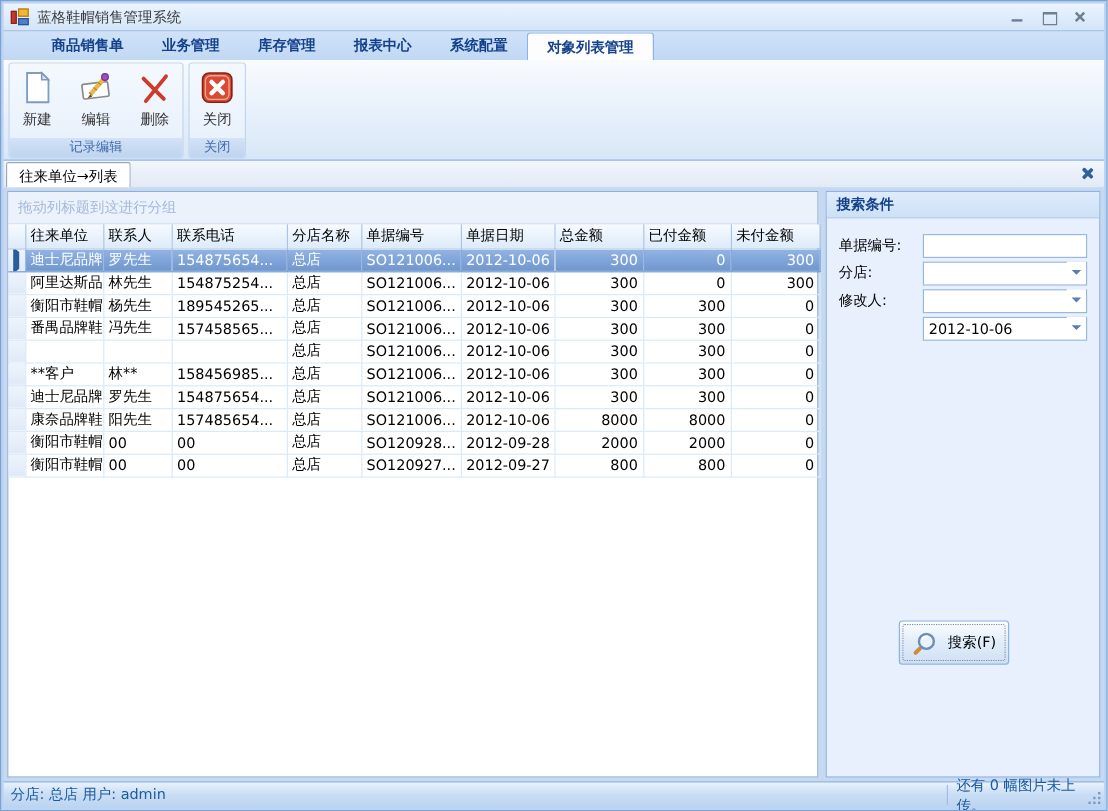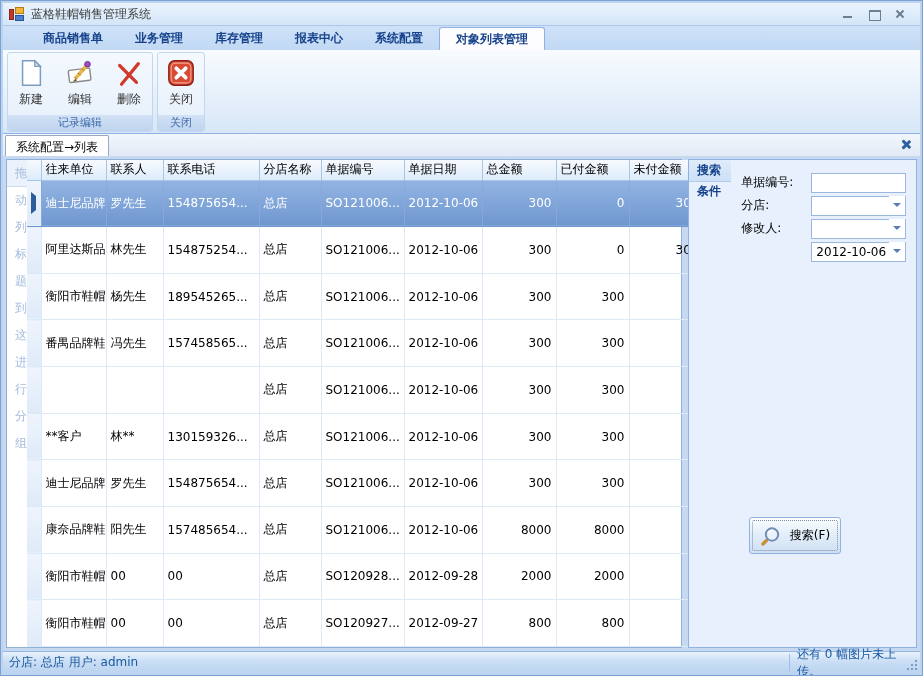--- a/index.html
+++ b/index.html
@@ -46,36 +46,36 @@
   .doc-tabstrip { height:22px; flex:0 0 22px; background:linear-gradient(#f2f6fc,#e2eaf6);
     display:flex; align-items:flex-end; padding-left:2px; position:relative; }
   .doc-tab { background:#fff; border:1px solid #9aa9c0; border-bottom:none; border-radius:2px 2px 0 0;
     font-size:12px; color:#000; padding:3px 10px 3px 10px; height:21px; }
   .doc-close { position:absolute; right:8px; top:4px; width:12px; height:12px; cursor:default; }
   .doc-close::before,.doc-close::after { content:""; position:absolute; left:5px; top:1px; width:2.5px; height:11px;
     background:#2f5f9e; border-radius:1px;}
   .doc-close::before { transform:rotate(45deg);} .doc-close::after { transform:rotate(-45deg);}
   
   .content { flex:1; display:flex; padding:3px; gap:6px; background:#c6d9f1; min-height:0; }
-  .grid-panel { width:676px; flex:0 0 676px; background:#fff; border:1px solid #8fb0d8; display:flex; flex-direction:row; }
+  .grid-panel { width:676px; flex:0 0 676px; background:#fff; border:1px solid #8fb0d8; display:flex; flex-direction:column; }
   .group-hint { height:27px; background:#ebf2fc; color:#a3b9da; font-size:12px; line-height:27px;
     padding-left:8px; border-bottom:1px solid #cfdef2; }
   table.grid { border-collapse:collapse; table-layout:fixed; width:676px; font-size:12px; }
   table.grid th { background:linear-gradient(#f7fafe,#dcebfa); border-right:1px solid #a8c5e3; border-bottom:1px solid #a8c5e3;
     font-weight:normal; color:#000; height:20px; text-align:left; padding:0 4px; overflow:hidden; white-space:nowrap;}
   table.grid td { border-right:1px solid #dce9f7; border-bottom:1px solid #dce9f7; height:19px;
     padding:0 4px; overflow:hidden; white-space:nowrap; color:#000; }
   td.rowhead, th.rowhead { background:linear-gradient(#eef4fc,#dfeaf8); border-right:1px solid #a8c5e3; border-bottom:1px solid #b7cfe9; padding:0;}
   td.num { text-align:right; padding-right:6px; }
   tr.selected td { background:linear-gradient(#93b4e3,#6f97cf); color:#fff; border-right-color:#86a9d9; border-bottom-color:#6f97cf;}
   tr.selected td.rowhead { background:linear-gradient(#eef4fc,#dfeaf8); }
   .row-arrow { width:0; height:0; border-left:5px solid #2c5d9b; border-top:4px solid transparent;
     border-bottom:4px solid transparent; margin:0 auto; }
   
-  .search-panel { flex:1; background:#e7f0fc; border:1px solid #8db2e3; display:flex; flex-direction:row; position:relative;}
+  .search-panel { flex:1; background:#e7f0fc; border:1px solid #8db2e3; display:flex; flex-direction:column; position:relative;}
   .sp-header { height:22px; background:linear-gradient(#dfecfb,#cde0f6); border-bottom:1px solid #b3cceb;
     color:#15428b; font-weight:bold; font-size:12px; line-height:21px; padding-left:8px; }
   .sp-fields { padding:12px 10px 0 10px; }
   .sp-row { display:flex; align-items:center; height:20px; margin-bottom:3px; }
   .sp-label { width:70px; flex:0 0 70px; font-size:12px; color:#000; }
   .sp-control { flex:1; position:relative; height:20px; }
   .sp-control input { width:100%; height:20px; border:1px solid #9ab8dd; font-size:12px; padding:0 4px;
     font-family:"DejaVu Sans","Liberation Sans",sans-serif; color:#000; background:#fff; outline:none; }
   .combo-arrow { position:absolute; right:1px; top:1px; width:16px; height:18px; background:#fff;
     display:flex; align-items:center; justify-content:center; cursor:default;}
@@ -168,21 +168,21 @@
                 <path d="M11 11 L21 21 M21 11 L11 21" stroke="#ffffff" stroke-width="4" stroke-linecap="round"></path>
               </svg></span>
             <span class="lbl">关闭</span>
           </div>
         </div>
         <div class="rgroup-caption">关闭</div>
       </div>
     </div>
 
   <div class="doc-tabstrip">
-    <div class="doc-tab">系统配置→列表</div>
+    <div class="doc-tab">往来单位→列表</div>
     <span class="doc-close"></span>
   </div>
 
   <div class="content">
 
     <div class="grid-panel">
       <div class="group-hint">拖动列标题到这进行分组</div>
       <table class="grid">
         <colgroup>
             <col style="width: 14px;">
@@ -268,21 +268,21 @@
               <td>SO121006...</td>
               <td>2012-10-06</td>
               <td class="num">300</td>
               <td class="num">300</td>
               <td class="num">0</td>
             </tr>
             <tr>
               <td class="rowhead"></td>
               <td>**客户</td>
               <td>林**</td>
-              <td>130159326...</td>
+              <td>158456985...</td>
               <td>总店</td>
               <td>SO121006...</td>
               <td>2012-10-06</td>
               <td class="num">300</td>
               <td class="num">300</td>
               <td class="num">0</td>
             </tr>
             <tr>
               <td class="rowhead"></td>
               <td>迪士尼品牌...</td>

